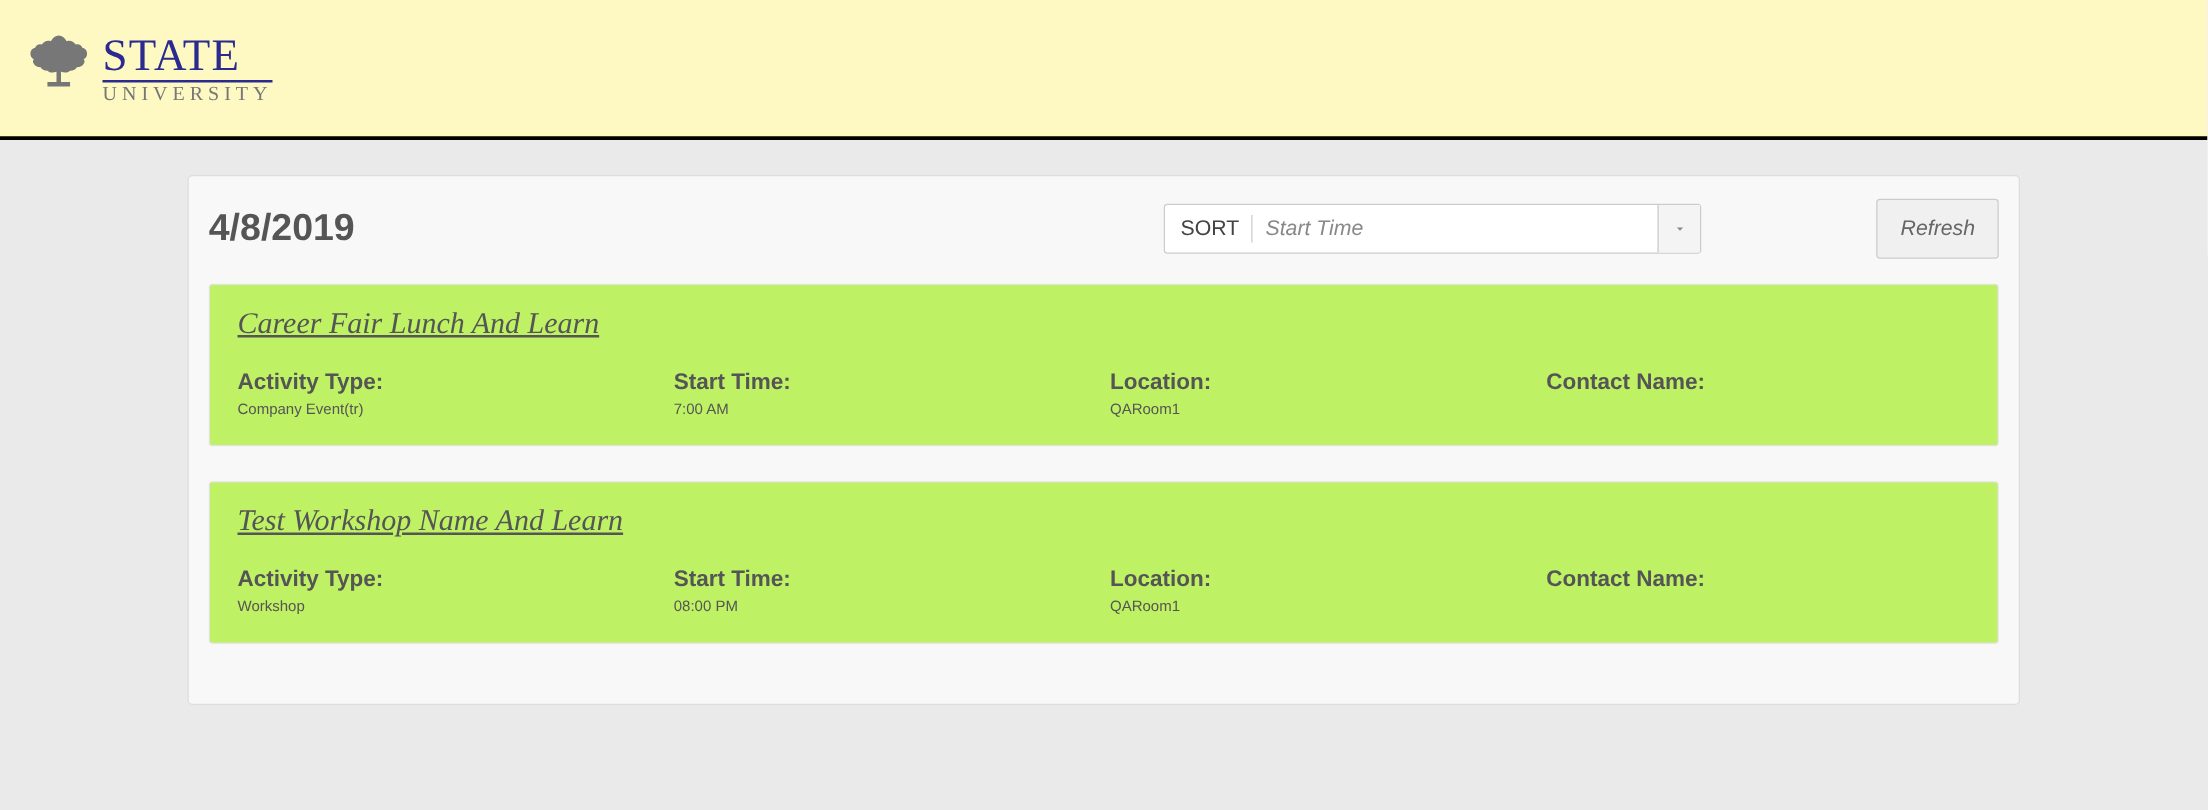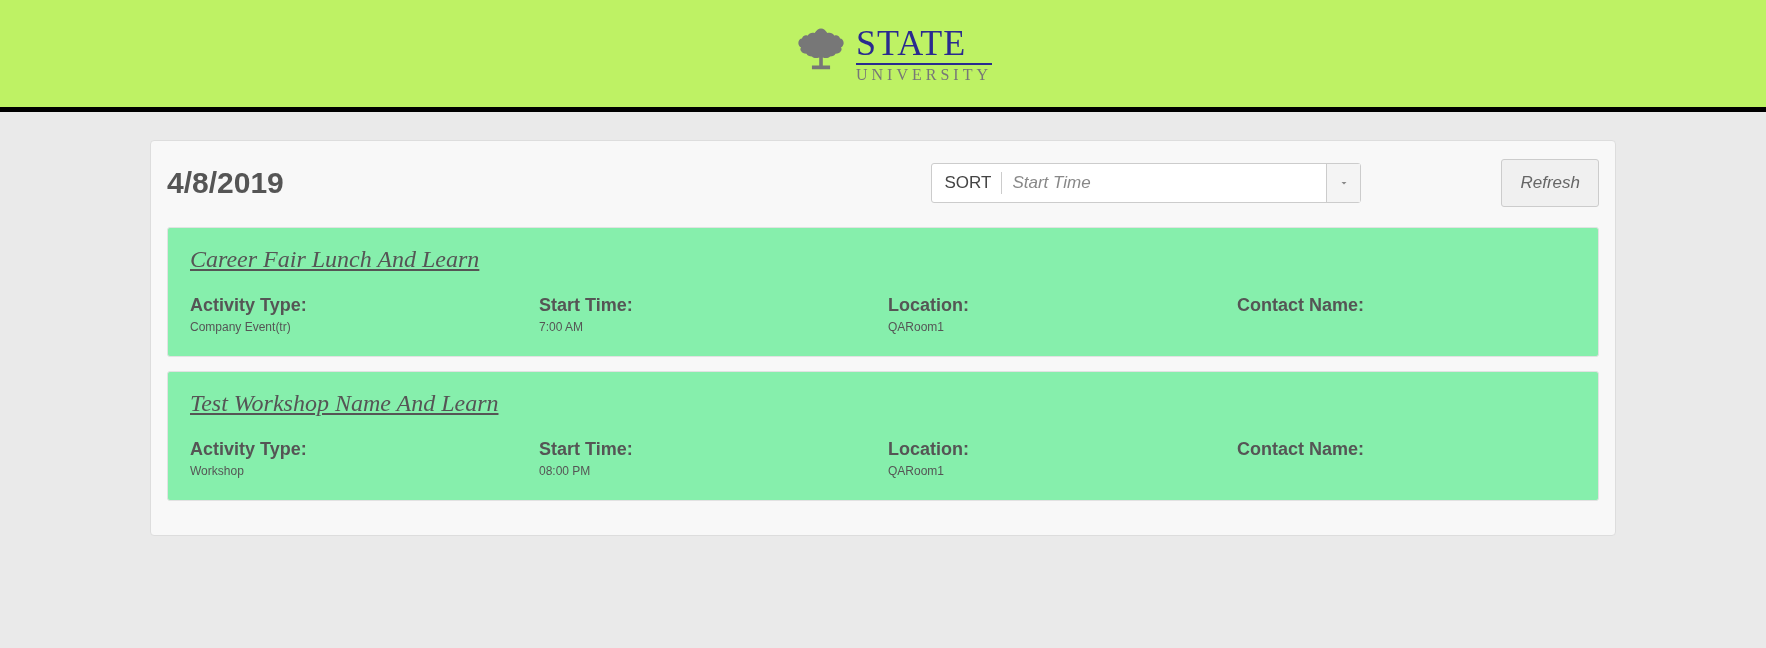--- a/index.html
+++ b/index.html
@@ -3,27 +3,26 @@
 <meta charset="utf-8">
 <style>
   * { box-sizing: border-box; margin: 0; padding: 0; }
   body {
     font-family: "Segoe UI", "Helvetica Neue", Arial, sans-serif;
     background: #eaeaea;
     color: #555;
     width: 1766px;
   }
   .header {
-    background: #bef264;
+    background: #fef9c3;
     height: 112px;
-    border-bottom: 5px solid #000000;
+    border-bottom: 3px solid #000000;
     display: flex;
     align-items: center;
     padding-left: 18px;
-    justify-content: center;
   }
   .logo {
     display: flex;
     align-items: center;
     gap: 6px;
   }
   .logo svg { width: 58px; height: 58px; fill: #777; }
   .logo-text { display: flex; flex-direction: column; line-height: 1; }
   .logo-state {
     font-family: Georgia, "Times New Roman", serif;
@@ -111,25 +110,25 @@
     border-radius: 3px;
     height: 48px;
     padding: 0 18px;
     font-style: italic;
     color: #666;
     font-size: 17px;
     cursor: pointer;
   }
 
   .card {
-    background: #86efac;
+    background: #bef264;
     border: 1px solid #e2e2e2;
     border-radius: 3px;
     padding: 18px 22px 22px 22px;
-    margin-bottom: 14px;
+    margin-bottom: 28px;
   }
   .card-title {
     font-family: Georgia, "Times New Roman", serif;
     font-style: italic;
     font-size: 24px;
     color: #555;
     text-decoration: underline;
     margin-bottom: 22px;
     display: inline-block;
     cursor: pointer;

